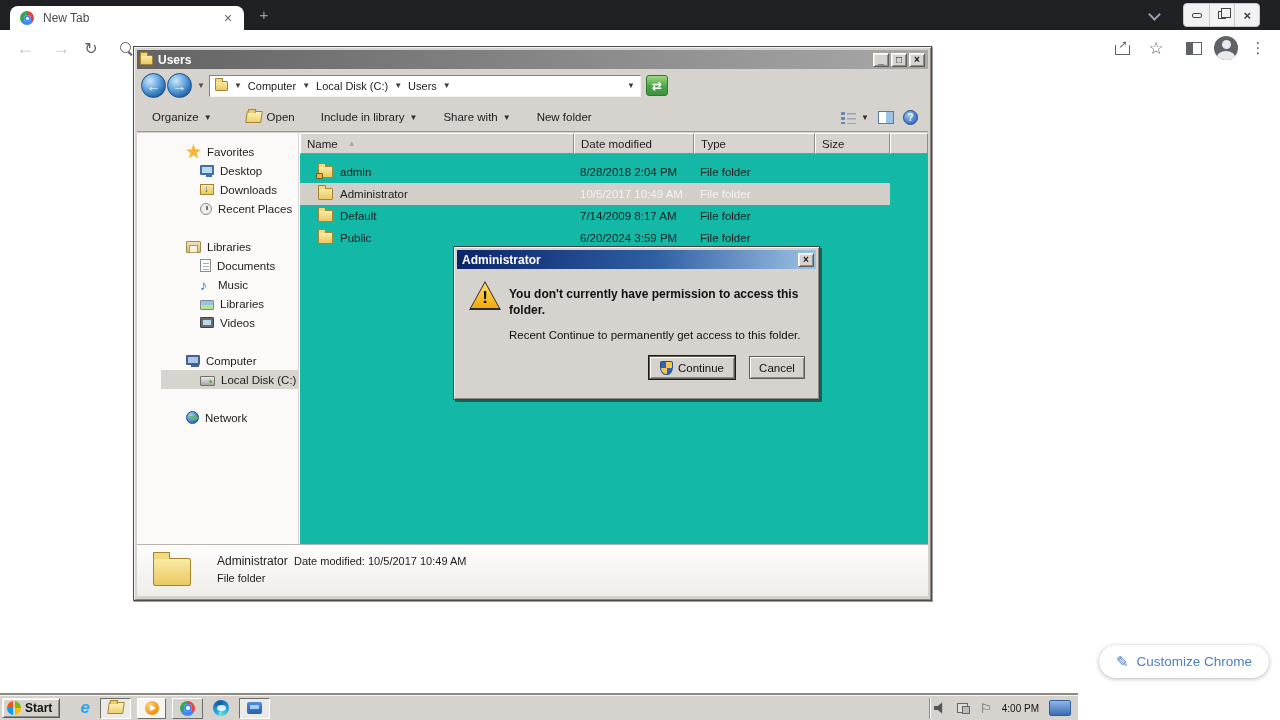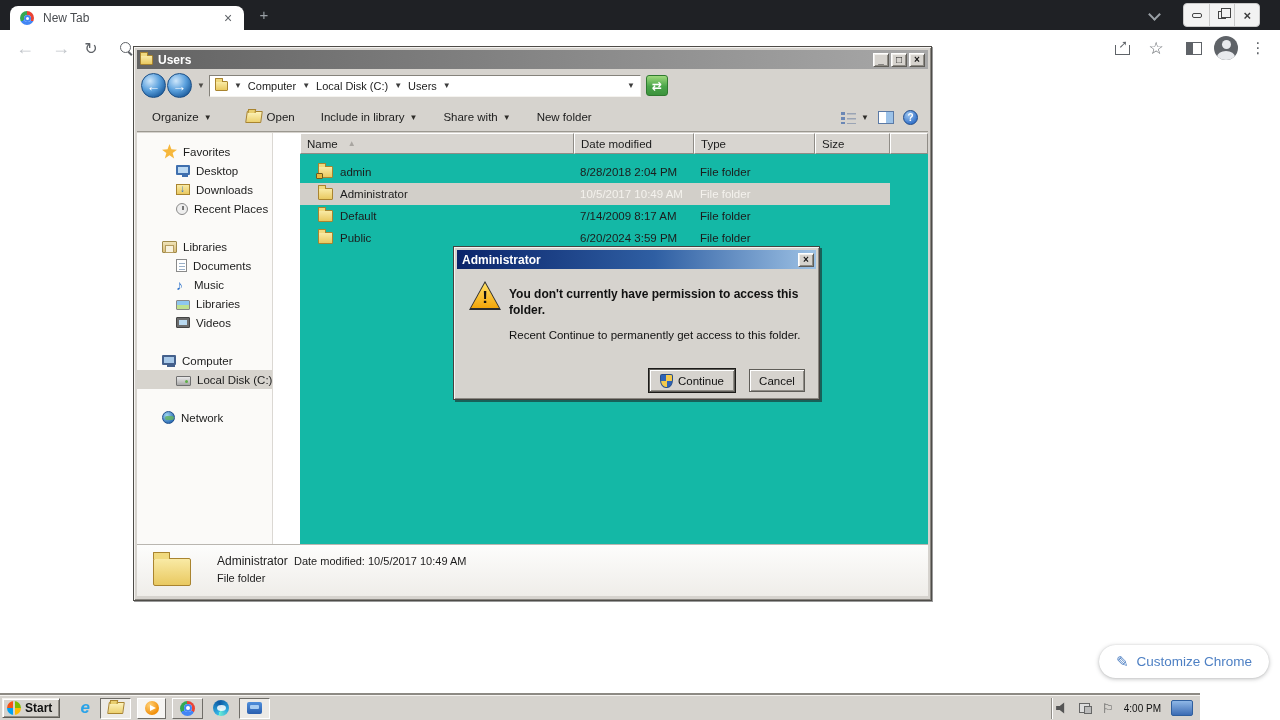--- a/index.html
+++ b/index.html
@@ -113,22 +113,22 @@
                linear-gradient(#9aa4b5 0 0) 6px 7px/9px 1.5px no-repeat,
                linear-gradient(#9aa4b5 0 0) 6px 12px/9px 1.5px no-repeat; }
   .ic-preview { width:16px; height:13px; border:1px solid #5b7aa6; background:#fff; position:relative; }
   .ic-preview::before { content:''; position:absolute; right:0; top:0; bottom:0; width:7px; background:#9cc2e8; }
   .ic-help { width:15px; height:15px; border-radius:50%; border:1px solid #1c4a8c;
     background:radial-gradient(circle at 35% 30%, #9ec6ef, #3a77cc 70%); color:#fff; font-size:10px; font-weight:bold;
     display:flex; align-items:center; justify-content:center; }
 
   .xp-body { position:absolute; left:3px; right:3px; top:86px; bottom:56px; background:#fff; }
   
-  .sidetree { position:absolute; left:0; top:0; bottom:0; width:136px; background:#fbfaf8;
-    border-right:1px solid #dbd8d3; font-size:11.5px; color:#1c1c1c; padding-top:9px; }
+  .sidetree { position:absolute; left:0; top:0; bottom:0; width:162px; background:#fbfaf8;
+    border-right:1px solid #dbd8d3; font-size:11.5px; color:#1c1c1c; padding-top:9px;padding-left:24px; }
   .tree-row { height:19px; display:flex; align-items:center; position:relative; }
   .tree-row .txt { margin-left:6px; white-space:nowrap; }
   .lvl1 { padding-left:25px; } .lvl2 { padding-left:39px; }
   .gap-top { margin-top:19px; }
   .tree-row.selected { background:#d7d4ce; }
   .ic14 { width:14px; height:12px; flex:0 0 auto; position:relative; }
   .ic-star { width:15px; height:15px; background:#f6b73c;
     clip-path:polygon(50% 0,63% 35%,100% 38%,71% 60%,81% 97%,50% 75%,19% 97%,29% 60%,0 38%,37% 35%); }
   .ic-monitor { width:14px; height:10px; border:2px solid #3f6fae; background:#bcd9f2; border-radius:1px; margin-top:-2px; }
   .ic-monitor::after { content:''; position:absolute; left:4px; bottom:-4px; width:6px; height:2px; background:#3f6fae; }
@@ -186,21 +186,21 @@
   .dlg-title { position:absolute; left:3px; right:3px; top:3px; height:19px;
     background:linear-gradient(90deg,#0a246a,#2f5fa3 55%,#9dc1e4); display:flex; align-items:center; padding:0 2px 0 5px; }
   .dlg-title-text { color:#fff; font-weight:bold; font-size:12px; flex:1; }
   .warn-tri { position:absolute; left:15px; top:34px; width:32px; height:29px;
     background:#2b2b2b; clip-path:polygon(50% 0,100% 100%,0 100%); display:flex; align-items:flex-end; justify-content:center; }
   .warn-tri::before { content:''; position:absolute; inset:2px 2px 2px 2px;
     background:linear-gradient(#ffe066,#f3a60a); clip-path:polygon(50% 0,100% 100%,0 100%); }
   .warn-tri::after { content:'!'; position:relative; z-index:1; font-weight:bold; font-size:17px; color:#111; line-height:1.35; }
   .dlg-head { position:absolute; left:55px; top:40px; width:300px; font-size:12px; font-weight:bold; color:#111; line-height:1.3; }
   .dlg-body { position:absolute; left:55px; top:82px; width:300px; font-size:11.5px; color:#111; }
-  .dlg-buttons { position:absolute; right:14px; bottom:7px; display:flex; gap:14px; }
+  .dlg-buttons { position:absolute; right:14px; bottom:20px; display:flex; gap:14px; }
   .cbtn { height:23px; background:#d6d3ce; border:1px solid #5f5d58;
     box-shadow:inset 1px 1px 0 #fff, inset -1px -1px 0 #8f8c86;
     display:flex; align-items:center; justify-content:center; font-size:11.5px; color:#111; padding:0 10px; }
   .cbtn.default { outline:1px solid #1c1b19; }
   .shield { width:13px; height:14px; margin-right:5px; border:1px solid #274e86;
     border-radius:2px 2px 6px 6px / 2px 2px 8px 8px;
     background:conic-gradient(#f2c94c 0 90deg,#2e63b8 0 180deg,#f2c94c 0 270deg,#2e63b8 0 360deg); }
 
   
   .watermark { position:absolute; left:1032px; top:595px; width:230px; height:64px; z-index:2;
@@ -210,21 +210,21 @@
   .wm-tri { width:52px; height:54px; background:#e6e6e6; clip-path:polygon(16% 2%,96% 50%,16% 98%); position:relative; flex:0 0 auto; }
   .wm-tri::after { content:''; position:absolute; left:9px; top:9px; width:34px; height:36px; background:#fff;
     clip-path:polygon(16% 2%,96% 50%,16% 98%); }
   .customize { position:absolute; left:1099px; top:645px; height:33px; z-index:3; background:#fff;
     border-radius:17px; box-shadow:0 1px 4px rgba(60,64,67,.35), 0 0 1px rgba(60,64,67,.2);
     display:flex; align-items:center; padding:0 17px; gap:8px; }
   .pencil { color:#4e80c4; font-size:15px; }
   .customize .lbl { color:#4e80c4; font-size:13.5px; }
 
   
-  .taskbar { position:absolute; left:0; bottom:0; width:1200px; height:25px; background:#d6d3ce; z-index:7;
+  .taskbar { position:absolute; left:0; bottom:0; width:1078px; height:25px; background:#d6d3ce; z-index:7;
     border-top:1px solid #f6f4f1; box-shadow:0 -2px 0 #8d8a84; display:flex; align-items:center; }
   .startbtn { margin-left:2px; height:20px; padding:0 7px 0 4px; display:flex; align-items:center; gap:4px;
     font-weight:bold; font-size:12px; color:#111; }
   .winflag { width:14px; height:14px; border-radius:50%; position:relative; overflow:hidden;
     background:conic-gradient(#7cbb00 0 90deg,#ffbb00 0 180deg,#00a1f1 0 270deg,#f65314 0 360deg); }
   .winflag::after { content:''; position:absolute; left:6.2px; top:0; width:1.6px; height:14px; background:#d6d3ce;
     box-shadow:-6.2px 6.2px 0 7px transparent; }
   .qicon { height:21px; display:flex; align-items:center; justify-content:center; }
   .qbtn { width:31px; background:#d6d3ce; border:1px solid; border-color:#fff #6f6d68 #6f6d68 #fff; }
   .qbtn.pressed { background:#eceae6; border-color:#6f6d68 #fff #fff #6f6d68; }

